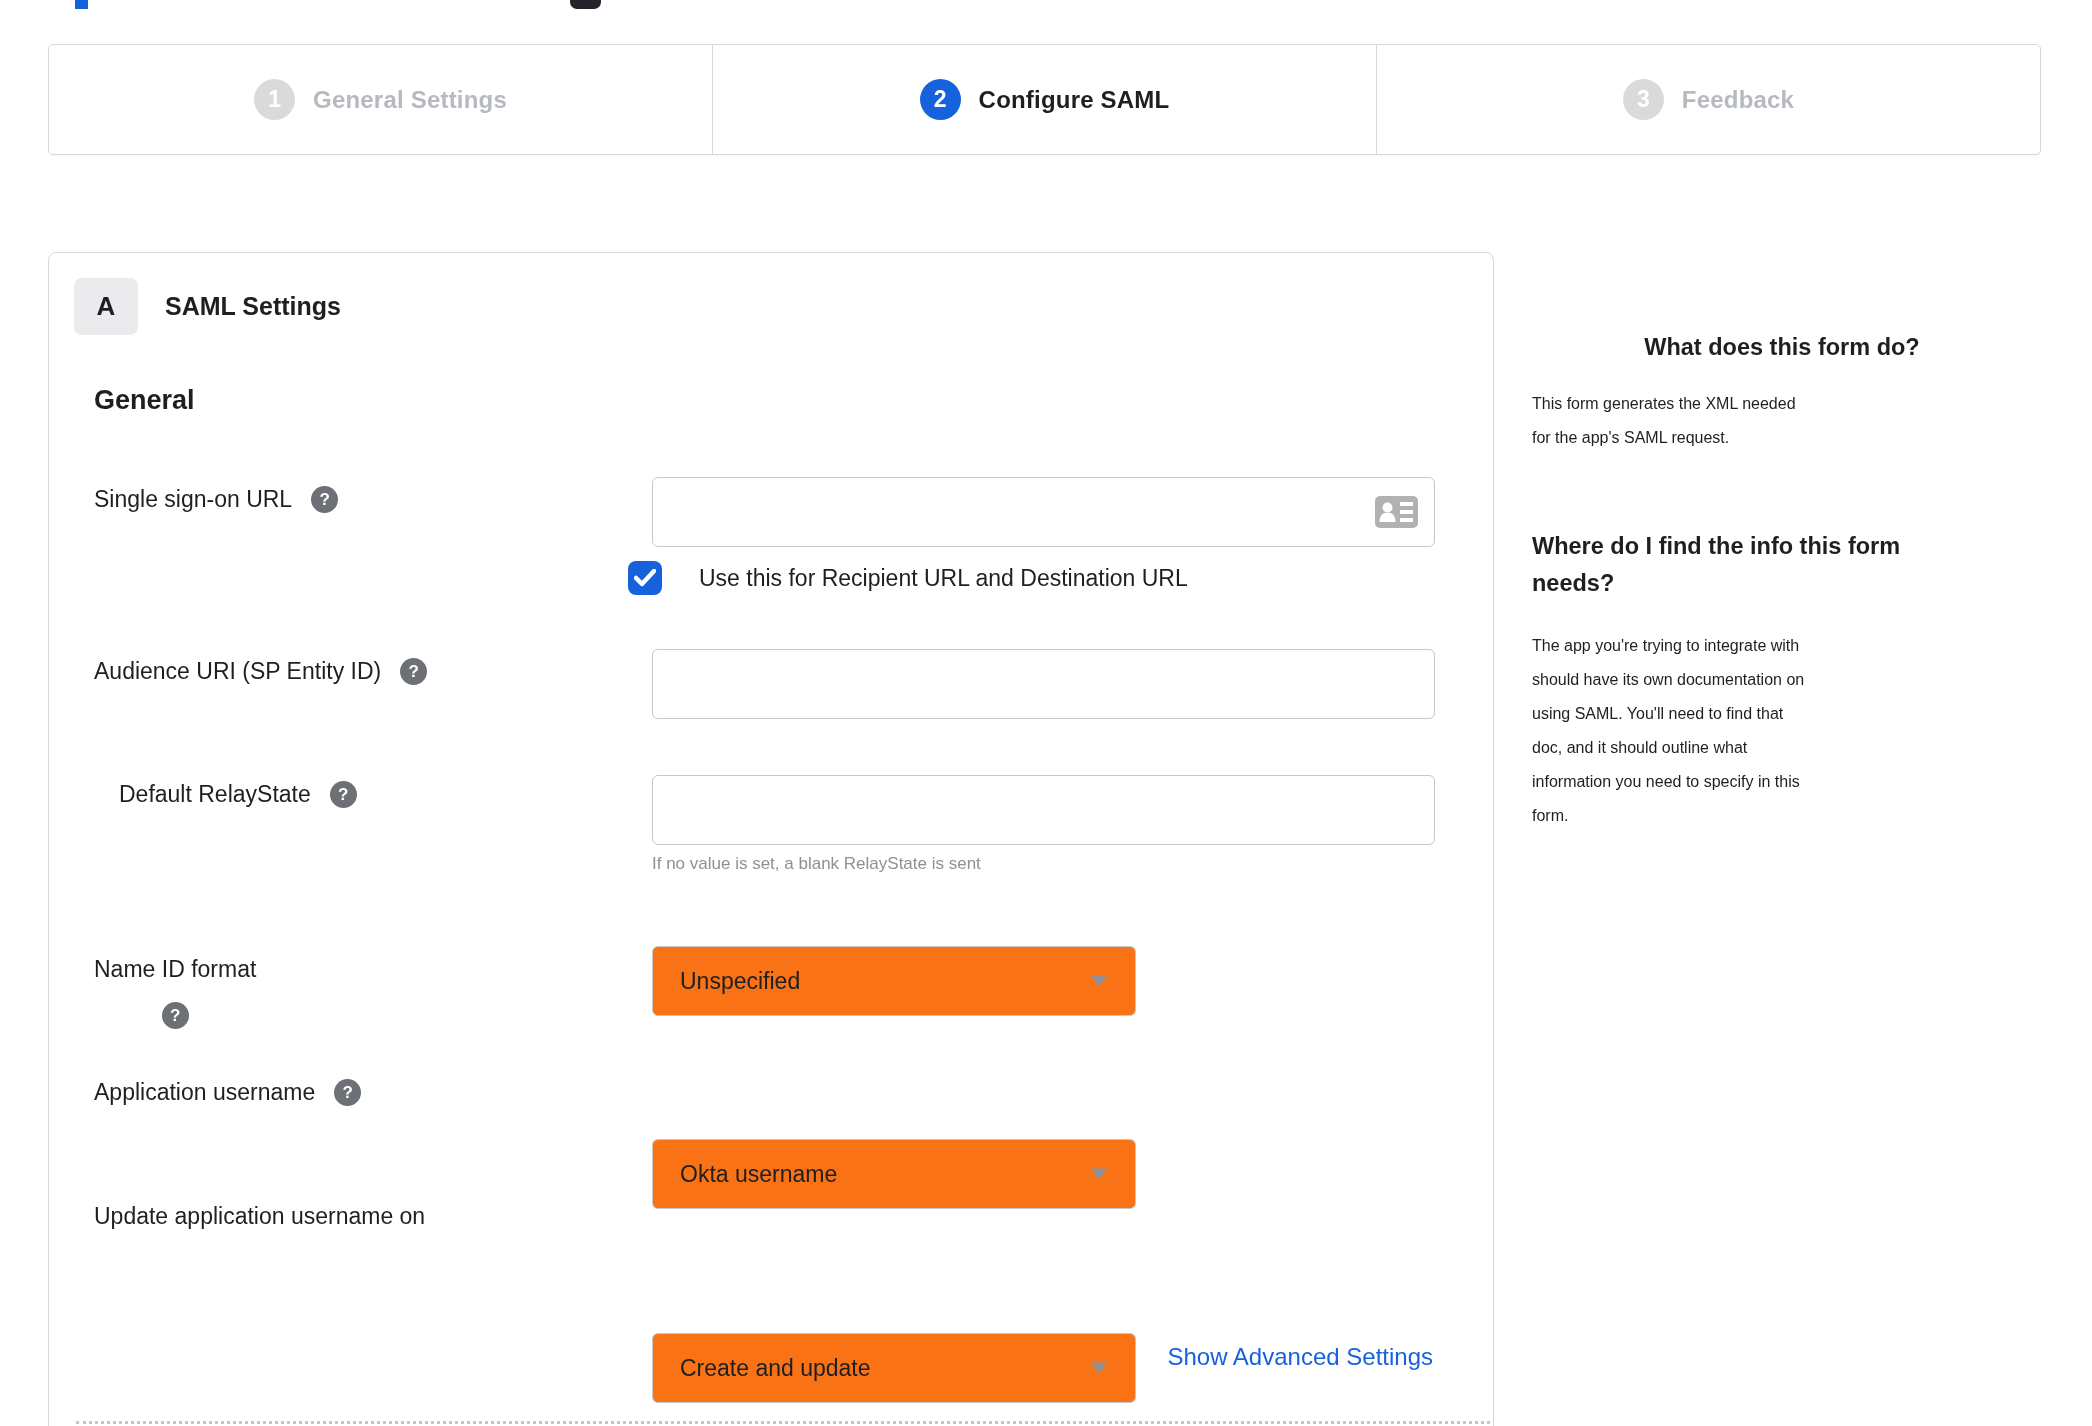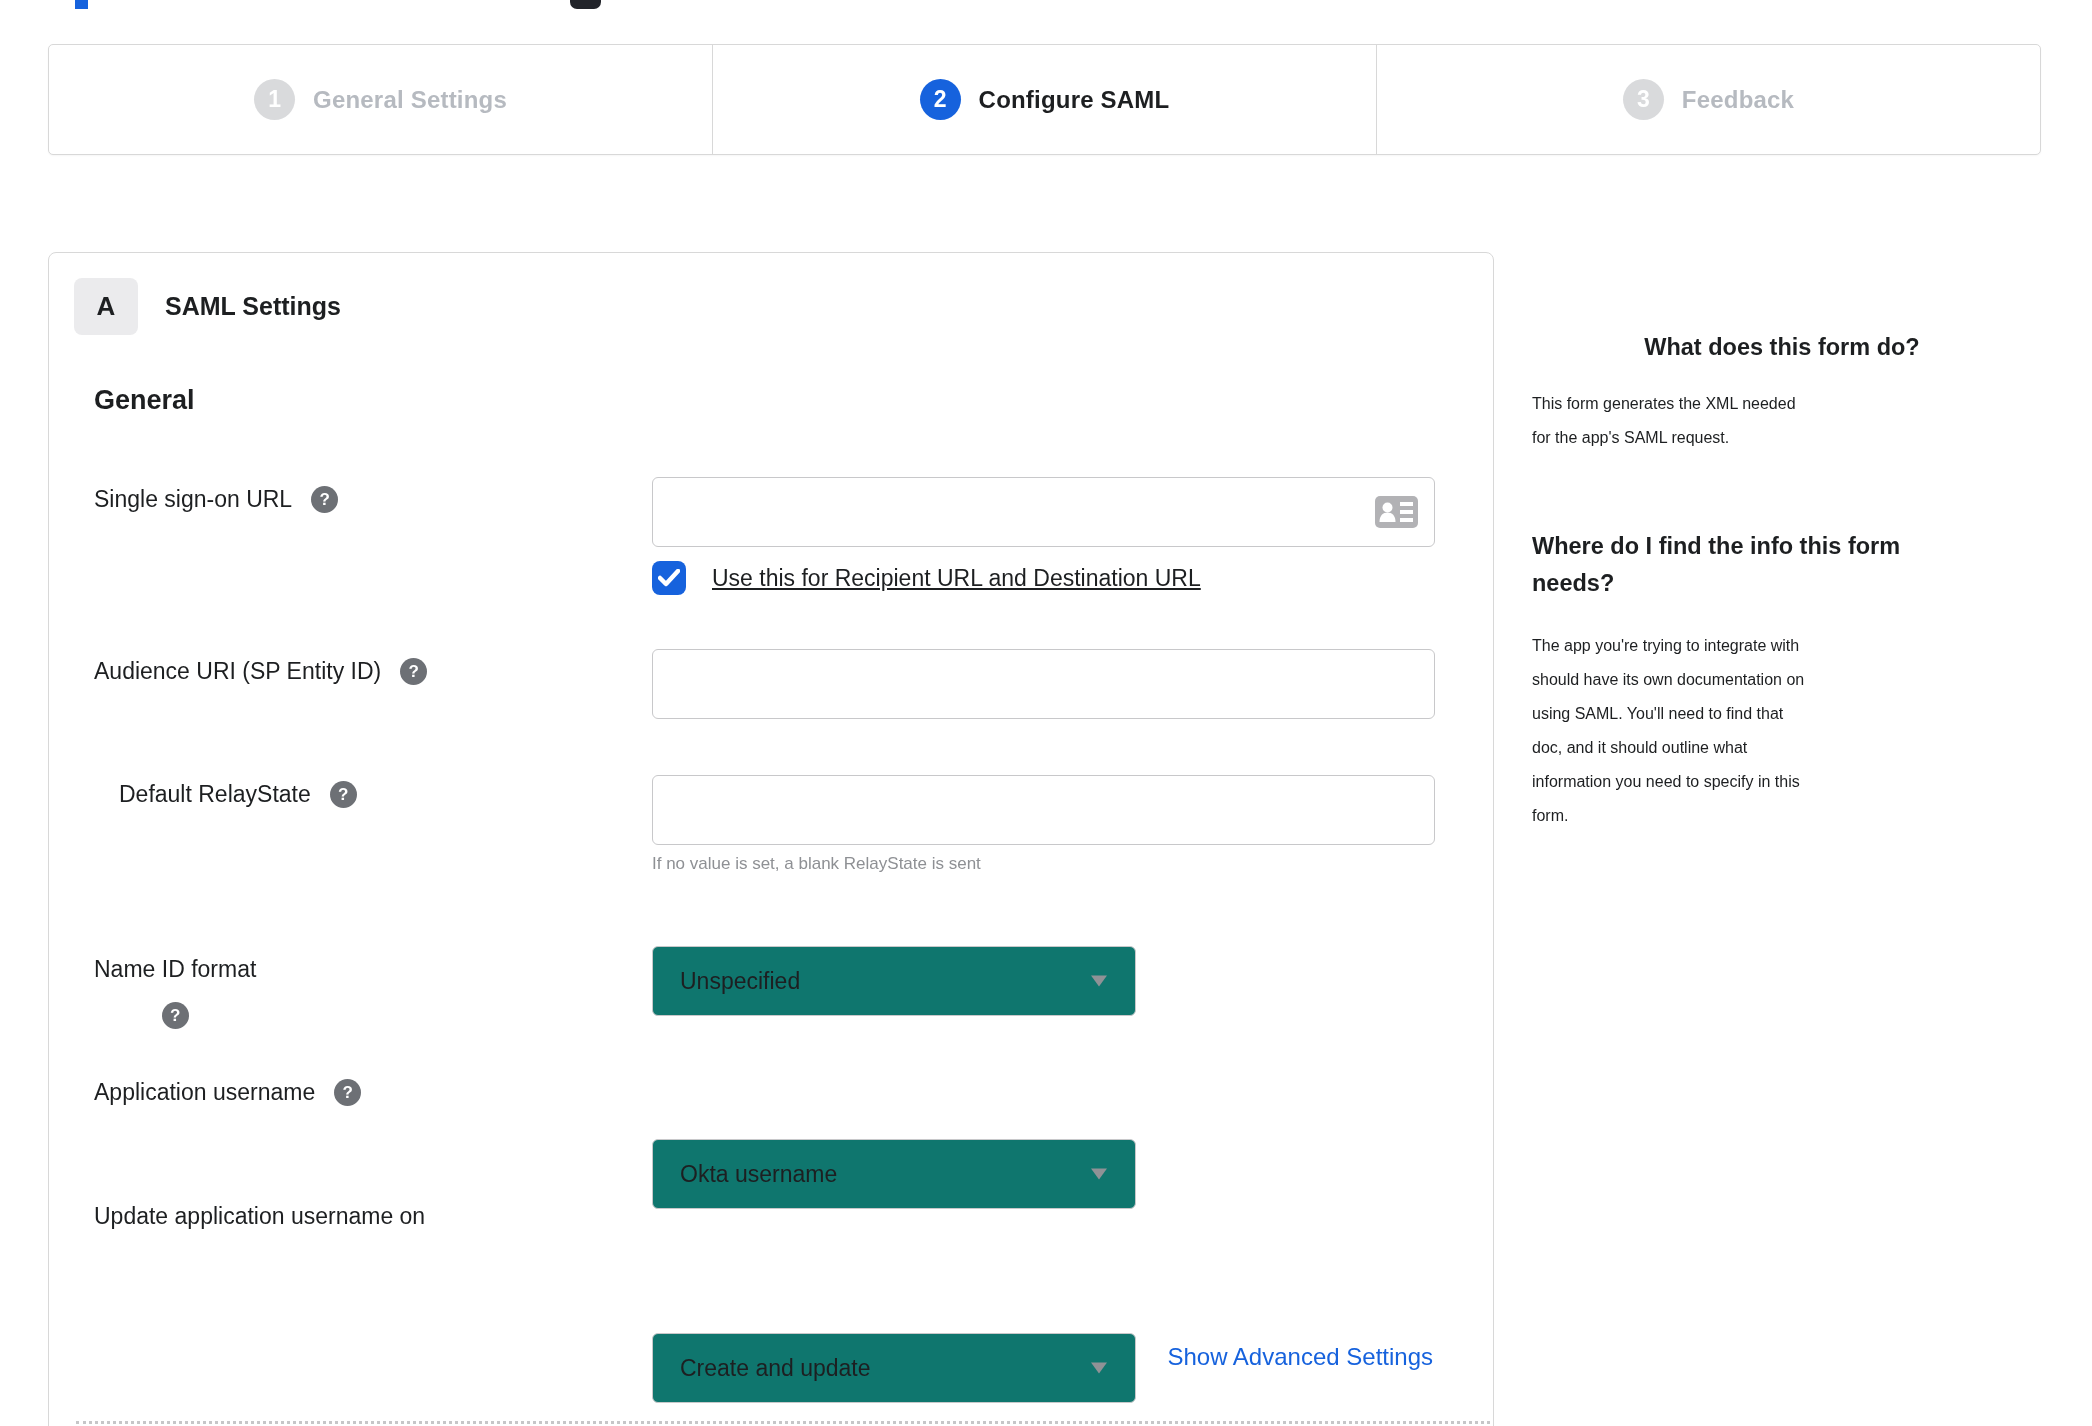--- a/index.html
+++ b/index.html
@@ -41,21 +41,21 @@
   .input-wrap { width:783px; height:70px; }
   .input-wrap input { width:100%; height:100%; }
   .card-icon { position:absolute; right:17px; top:19px; width:43px; height:32px; }
 
   .checkbox { width:34px; height:34px; background:#1662dd; border-radius:8px;
     display:flex; align-items:center; justify-content:center; cursor:pointer; }
   .checkbox-label { font-size:23px; color:#1d1f21; }
 
   .hint { font-size:17px; color:#8e9094; }
 
-  .select { width:484px; height:70px; border:1px solid #c8c8ca; border-radius:6px; background:#0f766e;
+  .select { width:484px; height:70px; border:1px solid #c8c8ca; border-radius:6px; background:#f97316;
     display:flex; align-items:center; padding:0 24px 0 27px; cursor:pointer; position:relative; }
   .select-value { font-size:23px; color:#1d1f21; }
   .select-caret { position:absolute; right:28px; top:50%; transform:translateY(-50%);
     width:0; height:0; border-left:8px solid transparent; border-right:8px solid transparent;
     border-top:11px solid #8f9296; }
 
   .adv-link { font-size:24px; font-weight:500; color:#1662dd; cursor:pointer; text-decoration:none; }
   .dotted-sep { left:27px; top:1168px; width:1414px; height:0; border-top:3px dotted #c6c6c8; }
 
   
@@ -97,21 +97,21 @@
     <svg class="card-icon" viewBox="0 0 43 32">
       <rect x="0" y="0" width="43" height="32" rx="5" fill="#b2b2b5"></rect>
       <circle cx="12.5" cy="11.5" r="5" fill="#ffffff"></circle>
       <path d="M4.5 26 C4.5 19.5 8 16.5 12.5 16.5 C17 16.5 20.5 19.5 20.5 26 Z" fill="#ffffff"></path>
       <rect x="25" y="6" width="13" height="4" fill="#ffffff"></rect>
       <rect x="25" y="14" width="13" height="4" fill="#ffffff"></rect>
       <rect x="25" y="22" width="13" height="4" fill="#ffffff"></rect>
     </svg>
   </div>
 
-  <div class="abs" style="left:603px; top:308px; display:flex; align-items:center; gap:26px;text-decoration:underline;">
+  <div class="abs" style="left:579px; top:308px; display:flex; align-items:center; gap:37px;">
     <div class="checkbox">
       <svg width="22" height="18" viewBox="0 0 22 18">
         <polyline points="2,9 8,15 20,2" fill="none" stroke="#ffffff" stroke-width="4.5" stroke-linecap="round" stroke-linejoin="round"></polyline>
       </svg>
     </div>
     <span class="checkbox-label">Use this for Recipient URL and Destination URL</span>
   </div>
 
   <div class="abs field-label" style="left:45px; top:405px;">
     <span>Audience URI (SP Entity ID)</span>

